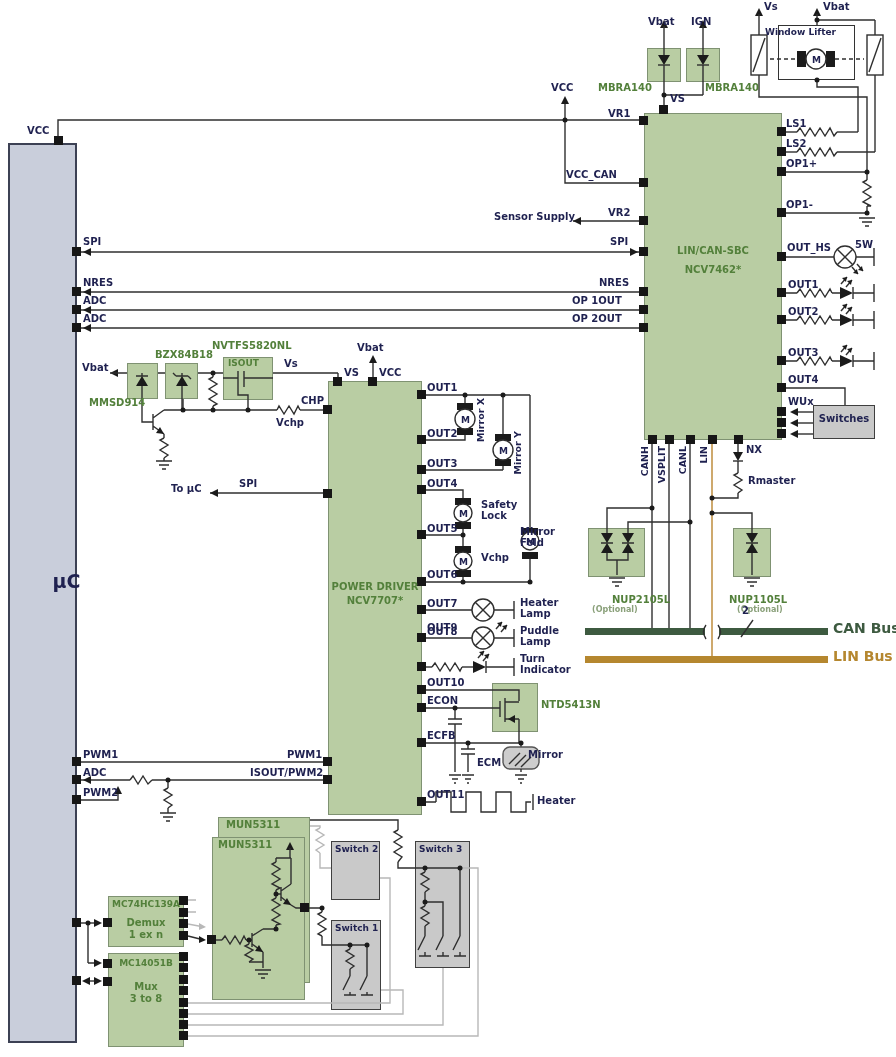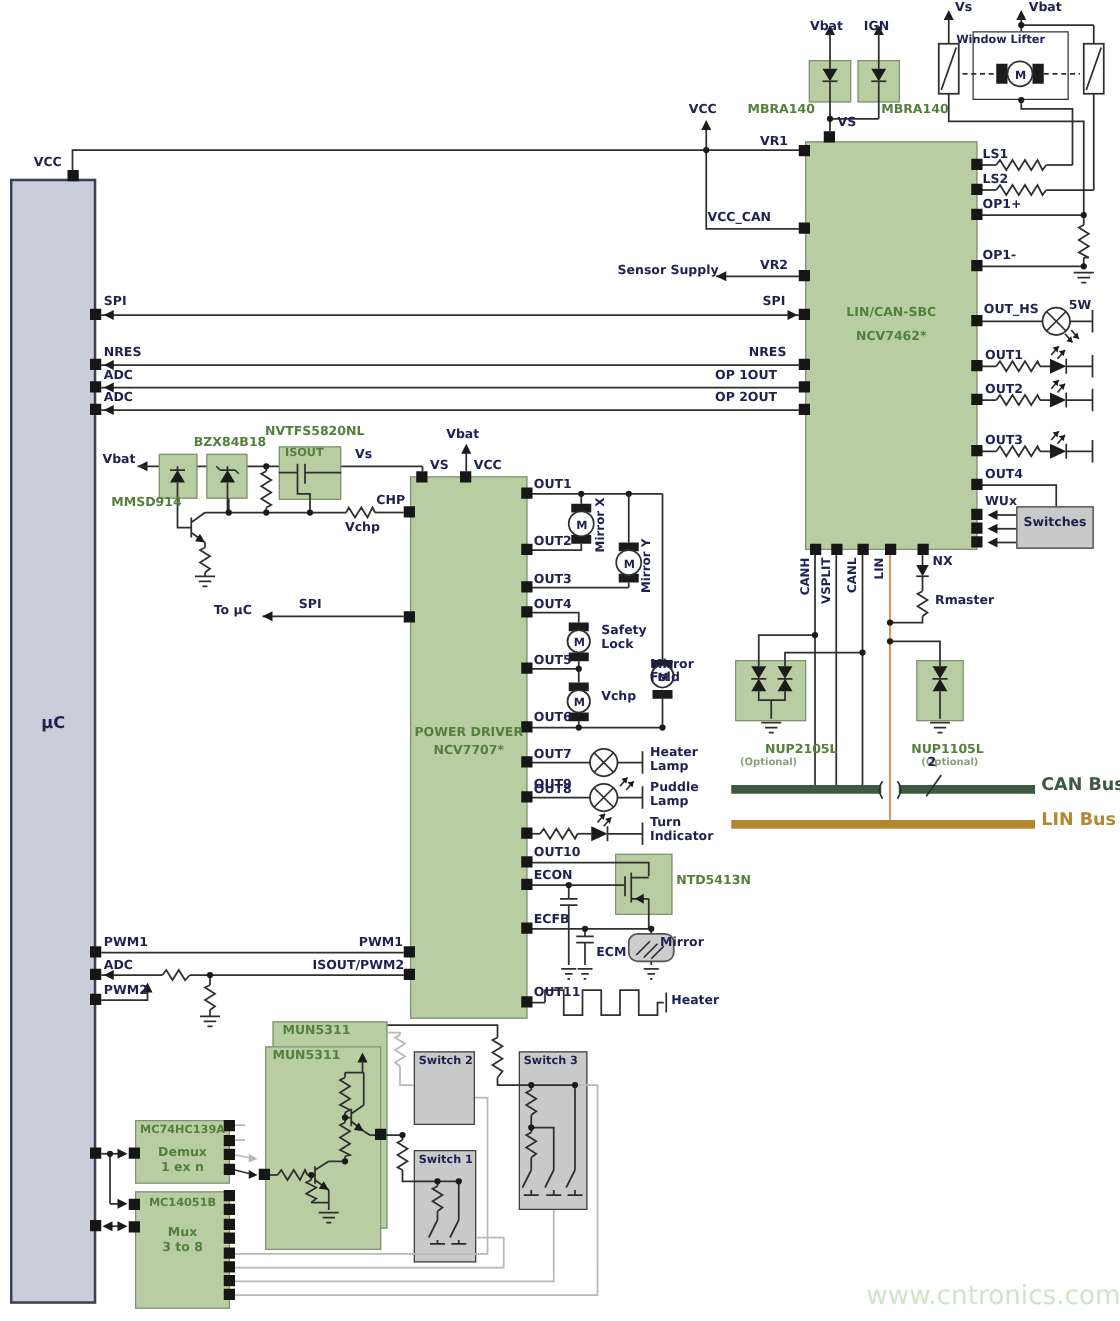--- a/index.html
+++ b/index.html
@@ -11,21 +11,21 @@
   .graybox{background:#c9c9c9;border:1.5px solid #3f3f3f;}
   .whitebox{background:#fff;border:1.5px solid #333;}
   .mcu{background:#c9cedb;border:2px solid #3c4154;}
   .lbl{position:absolute;z-index:4;font-size:10px;font-weight:bold;color:#1f2150;
        white-space:nowrap;line-height:1.05;}
   .g{color:#53803b;}
   .opt{color:#8aa07a;font-size:8px;font-weight:bold;}
   .ctr{text-align:center;}
   .wrap{white-space:normal;}
   .vl{writing-mode:vertical-rl;transform:rotate(180deg);font-size:9.5px;}
-  .s9{font-size:9px;} .s13{font-size:13px;} .s14{font-size:14px;}
+  .s9{font-size:9px;} .s13{font-size:19px;margin-left:24px;} .s14{font-size:14px;}
   .canbus{color:#3d5a40;} .linbus{color:#b5872f;}
   .wm{position:absolute;z-index:4;font-size:21px;font-weight:normal;color:#cfe5c5;}
   .w{stroke:#2f2f2f;stroke-width:1.4;fill:none;}
   .gw{stroke:#b8b8b8;stroke-width:1.4;fill:none;}
   .tw{stroke:#c9a05e;stroke-width:1.8;fill:none;}
   .dash{stroke-dasharray:4,3;}
   .blk{fill:#1b1b1b;stroke:none;}
   .pin{fill:#161616;}
   .dot{fill:#1b1b1b;}
   .wht{fill:#fff;stroke:#2f2f2f;stroke-width:1.4;}
@@ -621,14 +621,13 @@
   <span class="lbl g" style="left:218px;top:840px">MUN5311</span>
   <span class="lbl s9" style="left:335px;top:845px">Switch 2</span>
   <span class="lbl s9" style="left:419px;top:845px">Switch 3</span>
   <span class="lbl ctr g s9" style="left:108px;top:900px;width:76px">MC74HC139A</span>
   <span class="lbl ctr g" style="left:108px;top:918px;width:76px">Demux</span>
   <span class="lbl ctr g" style="left:108px;top:930px;width:76px">1 ex n</span>
   <span class="lbl s9" style="left:335px;top:924px">Switch 1</span>
   <span class="lbl ctr g s9" style="left:108px;top:959px;width:76px">MC14051B</span>
   <span class="lbl ctr g" style="left:108px;top:982px;width:76px">Mux</span>
   <span class="lbl ctr g" style="left:108px;top:994px;width:76px">3 to 8</span>
-  <span class="wm" style="left:693px;top:1024px">www.cntronics.com</span>
 </div>
 
 </body></html>

